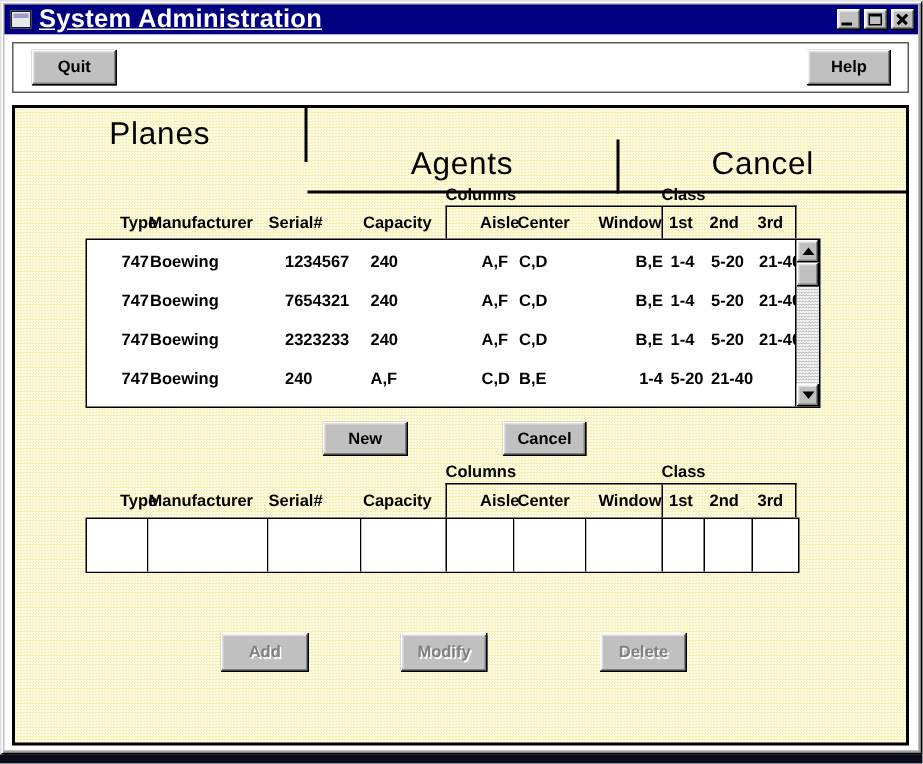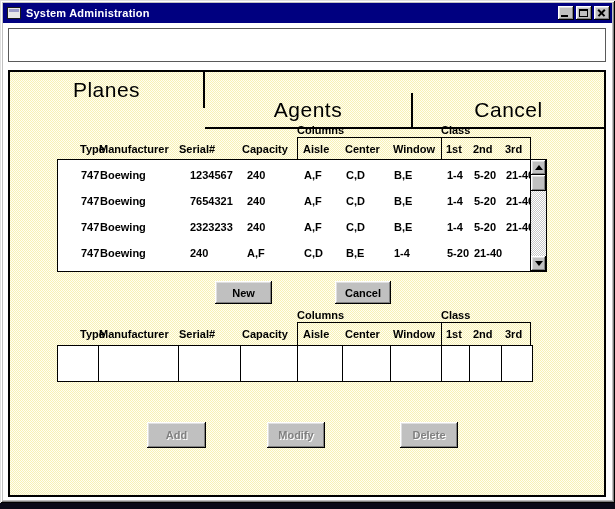--- a/index.html
+++ b/index.html
@@ -11,22 +11,22 @@
   html,body{width:615px;height:509px;overflow:hidden;background:#fff;}
   .screen{position:relative;width:615px;height:509px;background:#0a0a18;}
   
   .window{position:absolute;left:0;top:0;width:615px;height:503px;background:var(--face);
     box-shadow:inset 1px 1px 0 #dfdfdf, inset -1px -1px 0 #000,
                inset 2px 2px 0 #fff, inset -2px -2px 0 #808080;}
   .titlebar{position:absolute;left:3px;top:3px;right:3px;height:20px;background:var(--titlebar);
     display:flex;align-items:center;padding:0 2px 0 4px;}
   .app-icon{width:14px;height:12px;background:#e8e8e8;border:1px solid #1a1a1a;position:relative;flex:0 0 auto;}
   .app-icon::after{content:"";position:absolute;left:1px;top:1px;right:1px;height:3px;background:#9c9cc8;}
-  .title-text{color:var(--titlebar-text);font-size:11px;font-weight:700;margin-left:5px;flex:1 1 auto;
-    white-space:nowrap;letter-spacing:.2px;}
+  .title-text{color:var(--titlebar-text);font-size:17px;font-weight:700;margin-left:5px;flex:1 1 auto;
+    white-space:nowrap;letter-spacing:.2px;text-decoration:underline;}
   .winbtn{width:16px;height:14px;background:var(--face);margin-left:2px;position:relative;flex:0 0 auto;
     box-shadow:inset -1px -1px 0 #000, inset 1px 1px 0 #fff, inset -2px -2px 0 #808080, inset 2px 2px 0 #dfdfdf;}
   .glyph-min{position:absolute;left:3px;bottom:3px;width:7px;height:2px;background:#000;}
   .glyph-max{position:absolute;left:3px;top:3px;width:9px;height:8px;border:1px solid #000;border-top-width:2px;}
   .glyph-x1,.glyph-x2{position:absolute;left:3px;top:6px;width:9px;height:1.6px;background:#000;}
   .glyph-x1{transform:rotate(45deg);} .glyph-x2{transform:rotate(-45deg);}
   .client{position:absolute;left:3px;top:23px;right:3px;bottom:3px;background:#fff;}
   
   .toolstrip{position:absolute;left:5px;top:5px;width:598px;height:34px;background:#fff;
     border:1px solid #5a5a5a;}
@@ -47,23 +47,23 @@
   .tab-sep{border-right:2px solid var(--line);text-align:center;}
   .tab-inactive{border-bottom:2px solid var(--line);margin-top:21px;}
   .t1{width:195px;} .t2{width:208px;} .t3{width:191px;}
   
   .cols{display:grid;grid-template-columns:41px 80px 62px 57px 45px 48px 51px 28px 32px 30px;}
   .cell{font-size:11px;font-weight:700;white-space:nowrap;overflow:visible;line-height:20px;}
   .cols > .cell:nth-child(1){padding-left:3px;margin-left:20px;}
   .cols > .cell:nth-child(2){padding-left:1px;}
   .cols > .cell:nth-child(3){padding-left:1px;}
   .cols > .cell:nth-child(4){padding-left:2px;}
-  .cols > .cell:nth-child(5){padding-left:6px;}
+  .cols > .cell:nth-child(5){padding-left:6px;margin-left:17px;}
   .cols > .cell:nth-child(6){padding-left:3px;}
-  .cols > .cell:nth-child(7){padding-left:3px;}
+  .cols > .cell:nth-child(7){padding-left:3px;text-align:right;}
   .cols > .cell:nth-child(8){padding-left:5px;}
   .cols > .cell:nth-child(9){padding-left:4px;}
   .cols > .cell:nth-child(10){padding-left:4px;}
   
   .group-labels{position:absolute;left:287px;width:234px;height:13px;display:flex;}
   .group-labels .gl{font-size:11px;font-weight:700;line-height:13px;}
   .gl-columns{width:144px;} .gl-class{width:90px;}
   .subbox{position:absolute;left:287px;width:234px;border:1px solid var(--line);border-bottom:none;}
   .subbox .vdiv{position:absolute;left:143px;top:0;bottom:0;width:1px;background:var(--line);}
   .hdr-row{position:absolute;left:47px;width:474px;height:20px;}
@@ -117,20 +117,22 @@
         </span>
       <span class="winbtn">
           <span class="glyph-x1"></span>
           <span class="glyph-x2"></span>
         </span>
     </div>
 
     <div class="client">
 
       <div class="toolstrip">
+        <button class="btn btn-quit">Quit</button>
+        <button class="btn btn-help">Help</button>
       </div>
 
       <div class="panel">
 
         <div class="tabs">
           <div class="tab t1 tab-sep">Planes</div>
           <div class="tab t2 tab-sep tab-inactive">Agents</div>
           <div class="tab t3 tab-inactive">Cancel</div>
         </div>
 

